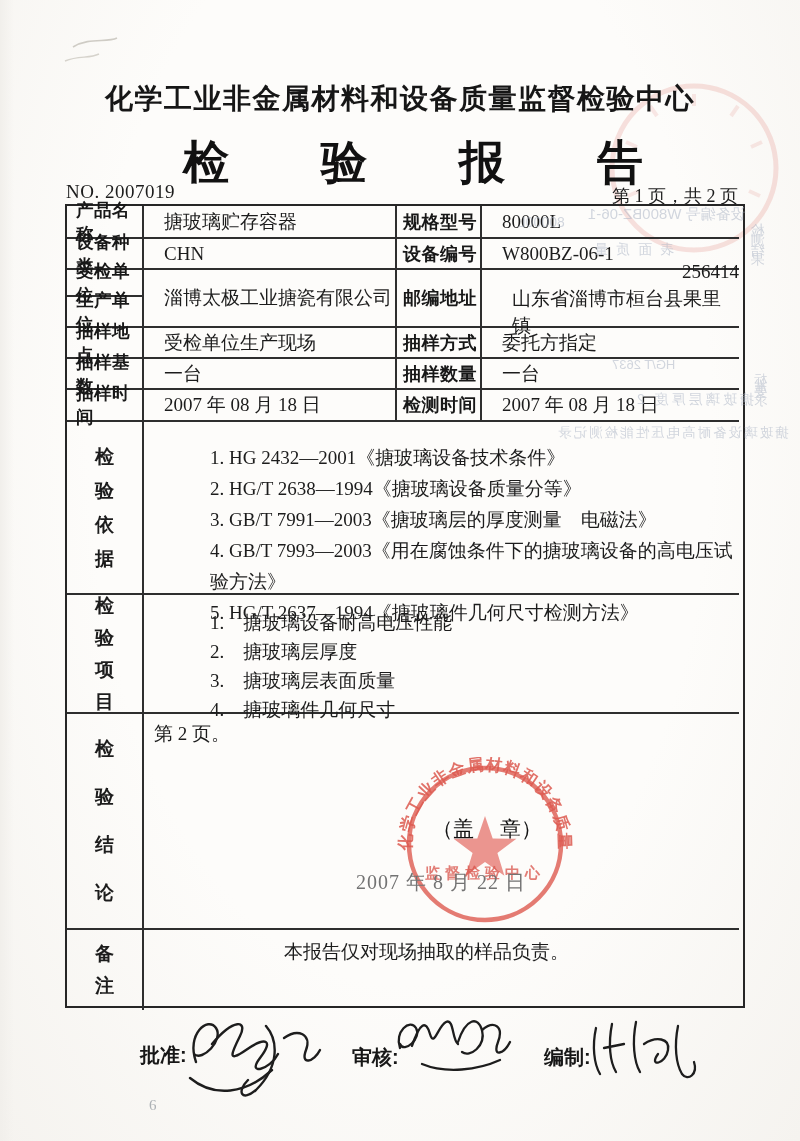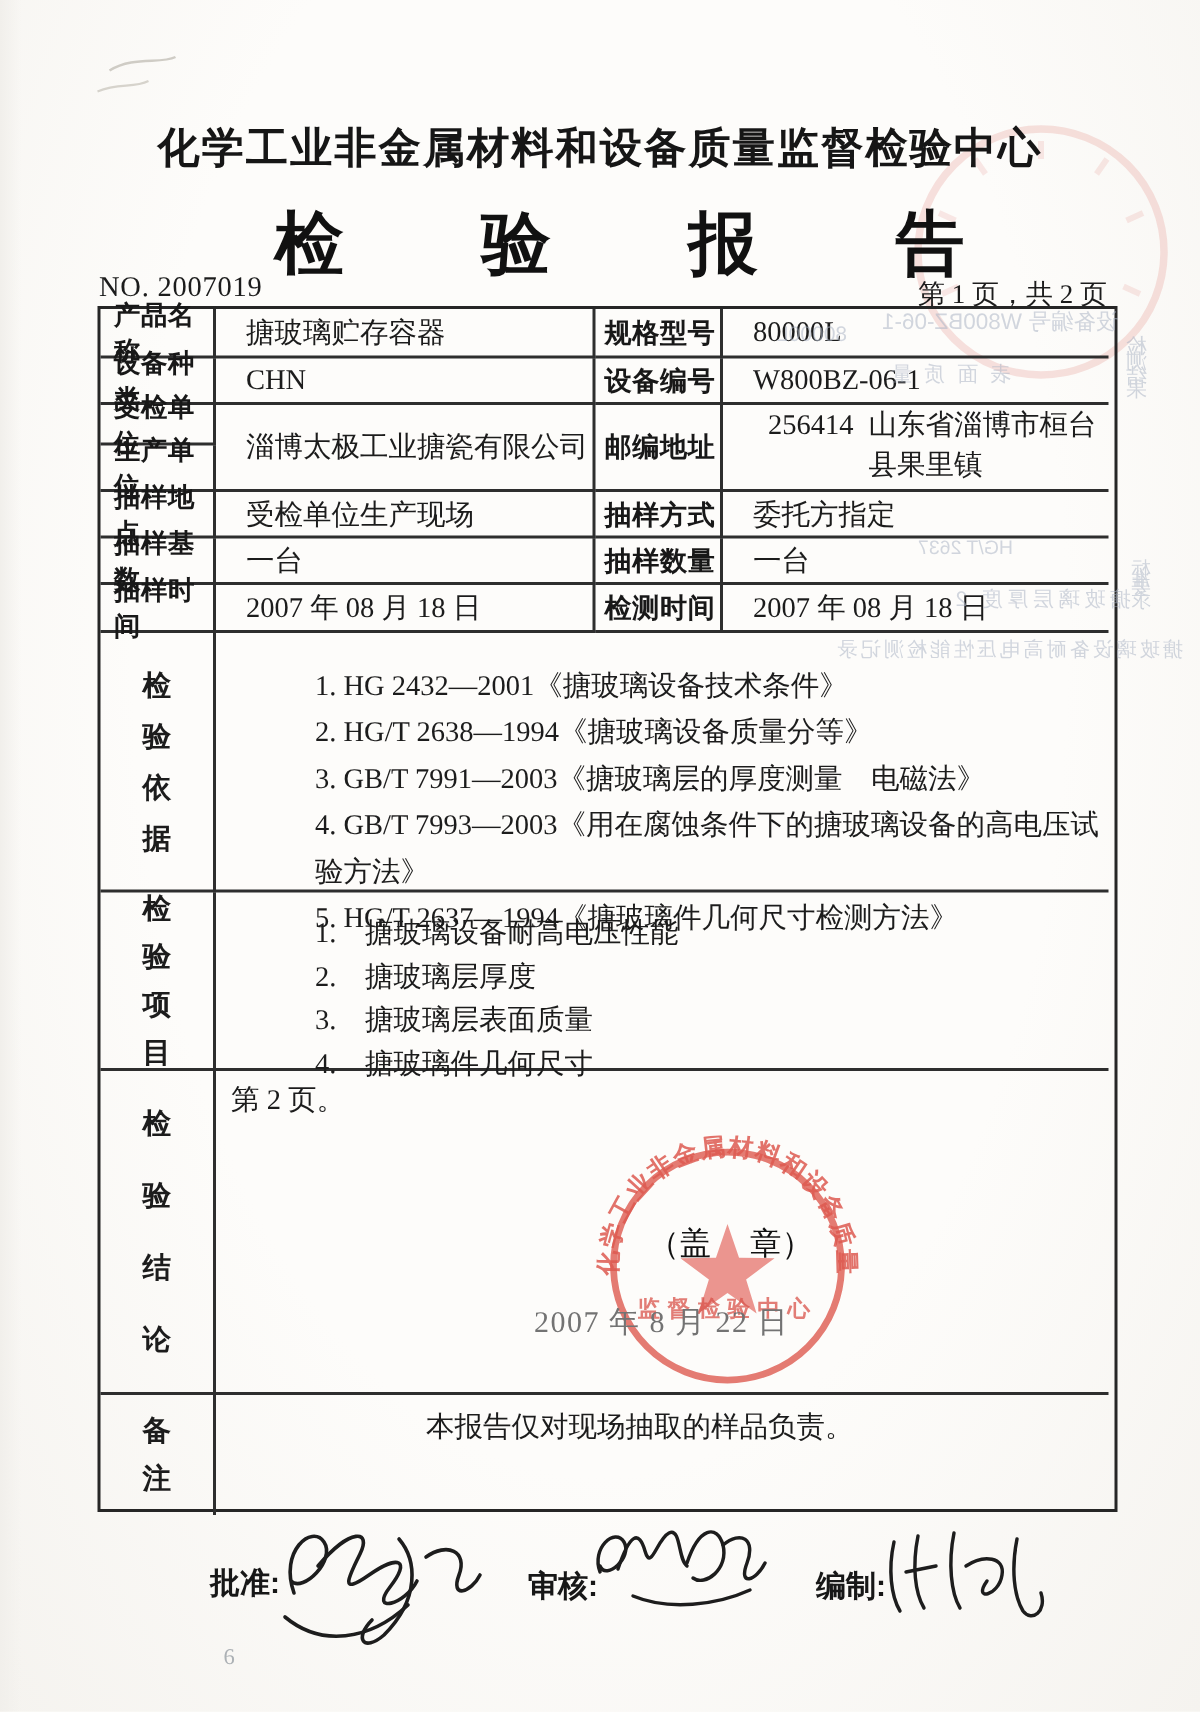--- a/index.html
+++ b/index.html
@@ -34,21 +34,21 @@
     border:2.2px solid #262626;box-sizing:border-box;
   }
   .cell{border-right:2px solid #2e2e2e;border-bottom:2px solid #2e2e2e;
         box-sizing:border-box;display:flex;align-items:center;overflow:visible;position:relative;}
   .cell.noR{border-right:none;}
   .cell.noB{border-bottom:none;}
   .lab{font-family:"Liberation Sans",sans-serif;font-weight:700;font-size:17.5px;
        letter-spacing:.5px;padding-left:9px;color:#181818;}
   .lab.c3{padding-left:3px;font-size:18px;justify-content:center;}
   .val{font-size:19px;padding-left:20px;}
-  .val2l{flex-direction:row;align-items:flex-start;justify-content:center;line-height:27px;}
+  .val2l{flex-direction:column;align-items:flex-end;justify-content:center;line-height:27px;}
   .vlab{flex-direction:column;justify-content:center;align-items:center;
         font-size:19px;font-weight:600;font-family:"Liberation Serif",serif;}
   .vlab span{display:block;}
   .content{align-items:flex-start;font-size:19px;line-height:31px;}
   .content .inner{padding:20px 6px 0 66px;}
   .content.items .inner{padding-top:13px;line-height:29px;}
   .gap8 span{margin:4px 0;}
   .gap20 span{margin:11px 0;}
   .gap4 span{margin:3px 0;}
   

